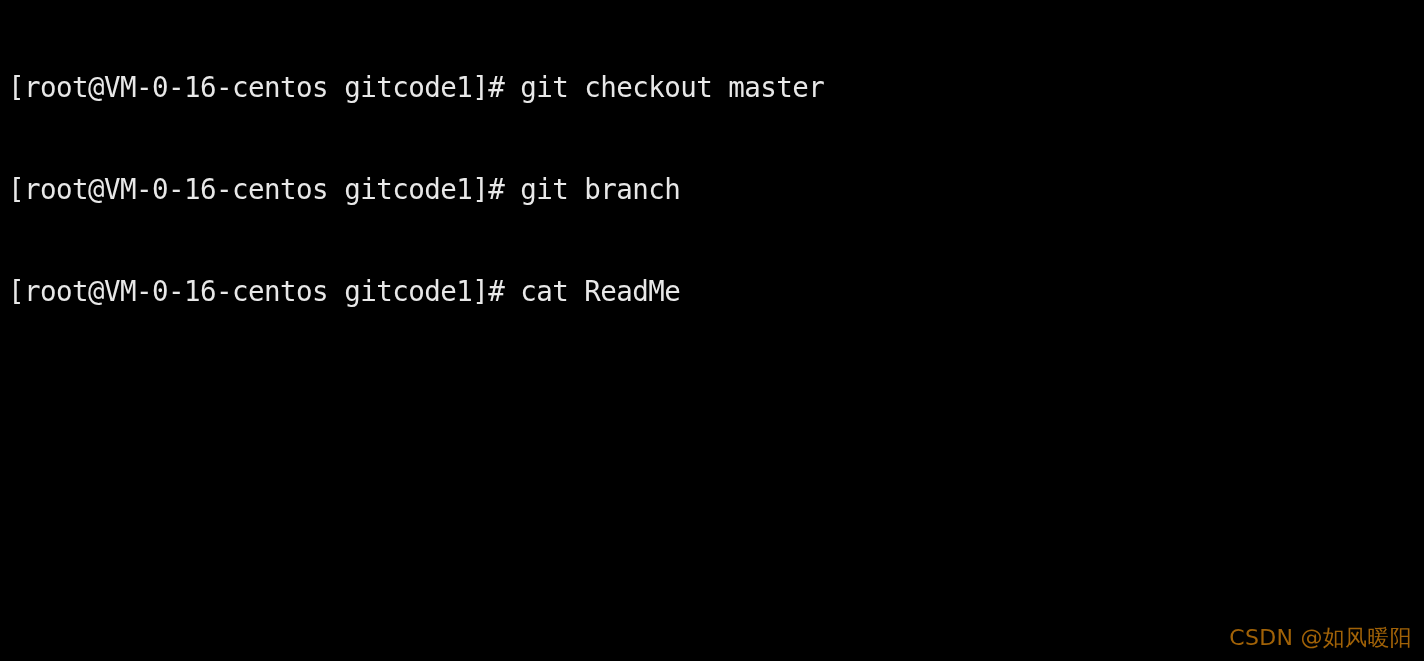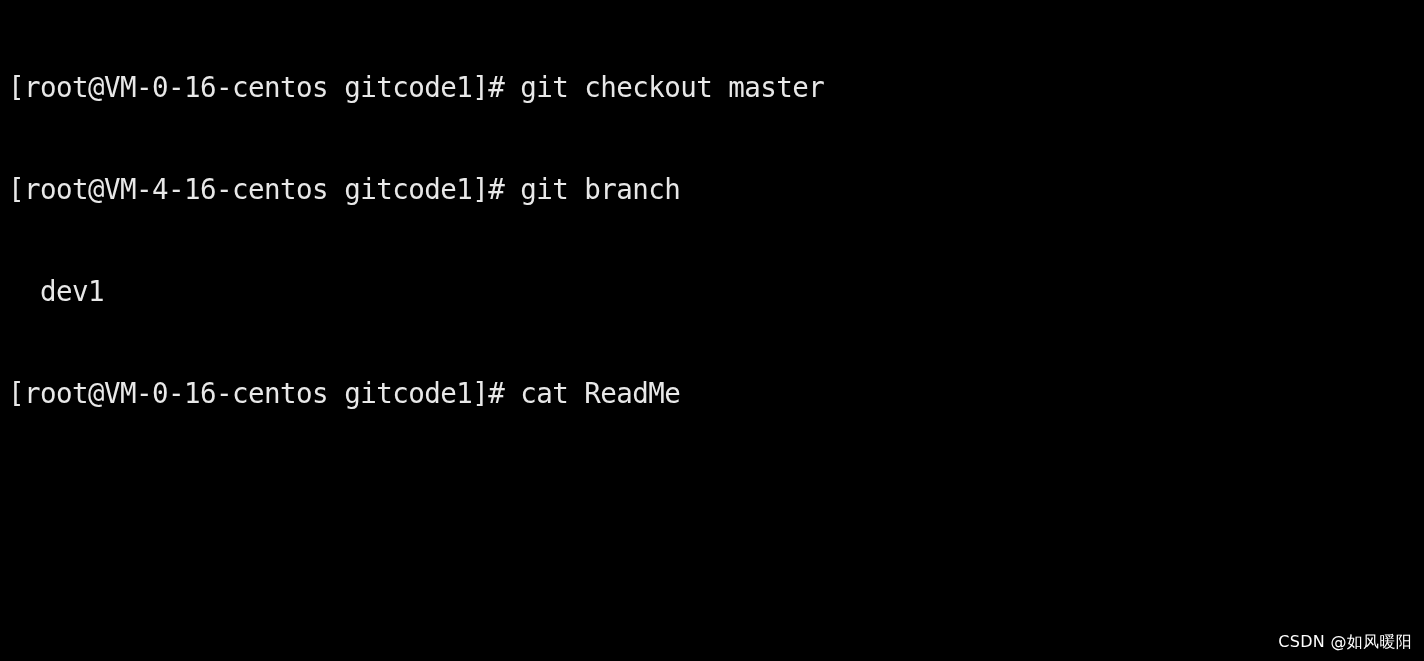--- a/index.html
+++ b/index.html
@@ -37,35 +37,34 @@
   .line {
     height: 34px;
     white-space: pre;
     display: block;
   }
   #watermark {
     position: absolute;
     right: 12px;
     bottom: 8px;
     font-family: "DejaVu Sans", "Liberation Sans", sans-serif;
-    font-size: 16px;
-    color: #ffffff;
+    font-size: 22px;
+    color: #a16207;
     letter-spacing: 0.3px;
     white-space: nowrap;
   }
 </style>
 </head>
 <body>
 
 <div id="terminal">
 
   <div id="screen">
     <span class="line">[root@VM-0-16-centos gitcode1]# git checkout master</span>
-    <span class="line">[root@VM-4-16-centos gitcode1]# git branch</span>
-    <span class="line">  dev1</span>
+    <span class="line">[root@VM-0-16-centos gitcode1]# git branch</span>
     <span class="line">[root@VM-0-16-centos gitcode1]# cat ReadMe</span>
     
     
     
     
     
     
     
     
     

